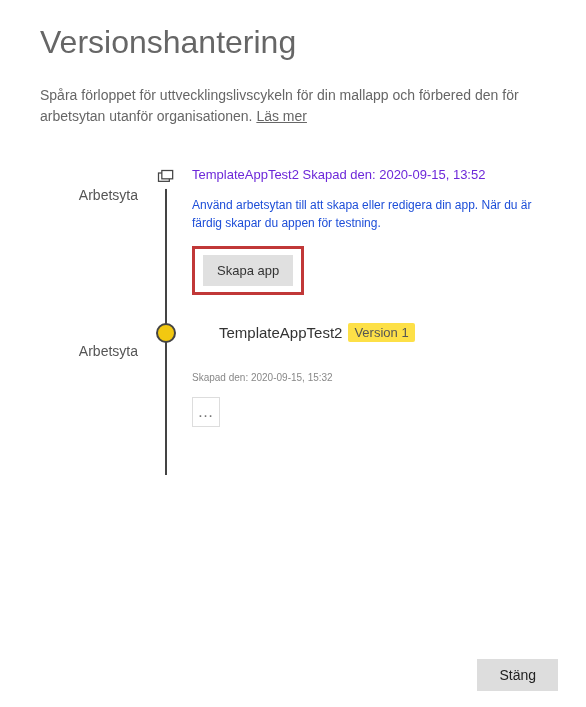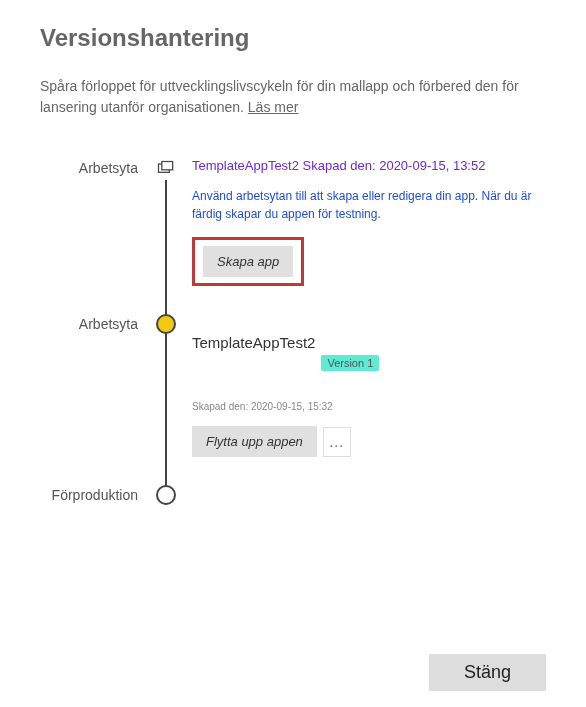--- a/index.html
+++ b/index.html
@@ -8,22 +8,22 @@
       background: #fff;
       width: 586px;
       height: 707px;
       position: relative;
       color: #333;
     }
     .container {
       padding: 24px 40px 20px 40px;
     }
     .title {
-      font-size: 24px;
-      font-weight: 700;
+      font-size: 32px;
+      font-weight: 400;
       color: #666;
       margin-bottom: 24px;
     }
     .description {
       font-size: 14px;
       color: #666;
       line-height: 1.5;
       margin-bottom: 40px;
     }
     .link {
@@ -38,20 +38,21 @@
       position: relative;
       min-height: 40px;
     }
     .stage-label {
       width: 120px;
       text-align: right;
       padding-right: 14px;
       color: #555;
       font-size: 14px;
       padding-top: 2px;
+      margin-top: 18px;
     }
     .node-col {
       width: 28px;
       display: flex;
       flex-direction: column;
       align-items: center;
       position: relative;
     }
     .node {
       width: 20px;
@@ -95,28 +96,28 @@
     }
     .stage-header-line {
       display: flex;
       align-items: center;
       gap: 6px;
       margin-bottom: 4px;
     }
     .app-name {
       font-size: 15px;
       color: #333;
+      margin-left: 27px;
     }
     .version-badge {
-      background: #5eead4;
+      background: #fde047;
       color: #555;
-      font-size: 11px;
+      font-size: 13px;
       padding: 2px 6px;
       border-radius: 2px;
-      margin-top: 41px;
     }
     .created-text {
       font-size: 10px;
       color: #888;
       margin-top: 30px;
     }
     .stage-desc {
       font-size: 12px;
       color: #1d4ed8;
       line-height: 1.5;
@@ -128,21 +129,20 @@
       gap: 6px;
     }
     .btn {
       background: #e0e0e0;
       border: none;
       padding: 8px 14px;
       font-size: 13px;
       color: #333;
       cursor: pointer;
       font-family: inherit;
-      font-style: italic;
     }
     .more-btn {
       width: 28px;
       height: 30px;
       border: 1px solid #ddd;
       background: #fff;
       display: flex;
       align-items: center;
       justify-content: center;
       color: #777;
@@ -151,41 +151,41 @@
       letter-spacing: 1px;
     }
     .highlight-box {
       border: 3px solid #c13838;
       padding: 6px 8px;
       display: inline-block;
     }
     .close-btn {
       position: absolute;
       bottom: 16px;
-      right: 40px;
+      right: 28px;
       background: #ddd;
       border: none;
-      padding: 8px 35px;
-      font-size: 18px;
+      padding: 8px 22px;
+      font-size: 14px;
       cursor: pointer;
       font-family: inherit;
       color: #222;
     }
     .workspace-icon svg {
       width: 20px;
       height: 20px;
     }
   </style>
 </head>
 <body>
 
 <div class="container">
   <h1 class="title">Versionshantering</h1>
   <p class="description">
-    <span>Spåra förloppet för uttvecklingslivscykeln för din mallapp och förbered den för lansering utanför organisationen. </span><a href="#" class="link">Läs mer</a>
+    <span>Spåra förloppet för uttvecklingslivscykeln för din mallapp och förbered den för arbetsytan utanför organisationen. </span><a href="#" class="link">Läs mer</a>
   </p>
 
   <div class="timeline">
 
     <div class="stage">
       <div class="stage-label">Arbetsyta</div>
       <div class="node-col">
         <div class="node icon-node workspace-icon">
           <svg viewBox="0 0 24 24" fill="none" stroke="#444" stroke-width="1.5">
             <rect x="3" y="6" width="13" height="10"></rect>
@@ -210,32 +210,24 @@
         <div class="line"></div>
       </div>
       <div class="content-col">
         <div class="stage-header-line">
           <span class="app-name">TemplateAppTest2</span>
           <span class="version-badge">Version 1</span>
         </div>
         <div class="created-text">Skapad den: 2020-09-15, 15:32</div>
         <div style="height:14px"></div>
         <div class="btn-row">
-          <button class="btn">Flytta upp appen</button>
           <div class="more-btn">
             <span>…</span>
           </div>
         </div>
       </div>
     </div>
 
-    <div class="stage">
-      <div class="stage-label">Förproduktion</div>
-      <div class="node-col">
-        <div class="node"></div>
-      </div>
-      <div class="content-col"></div>
-    </div>
 
   </div>
 </div>
 
 <button class="close-btn">Stäng</button>
 
 </body></html>

